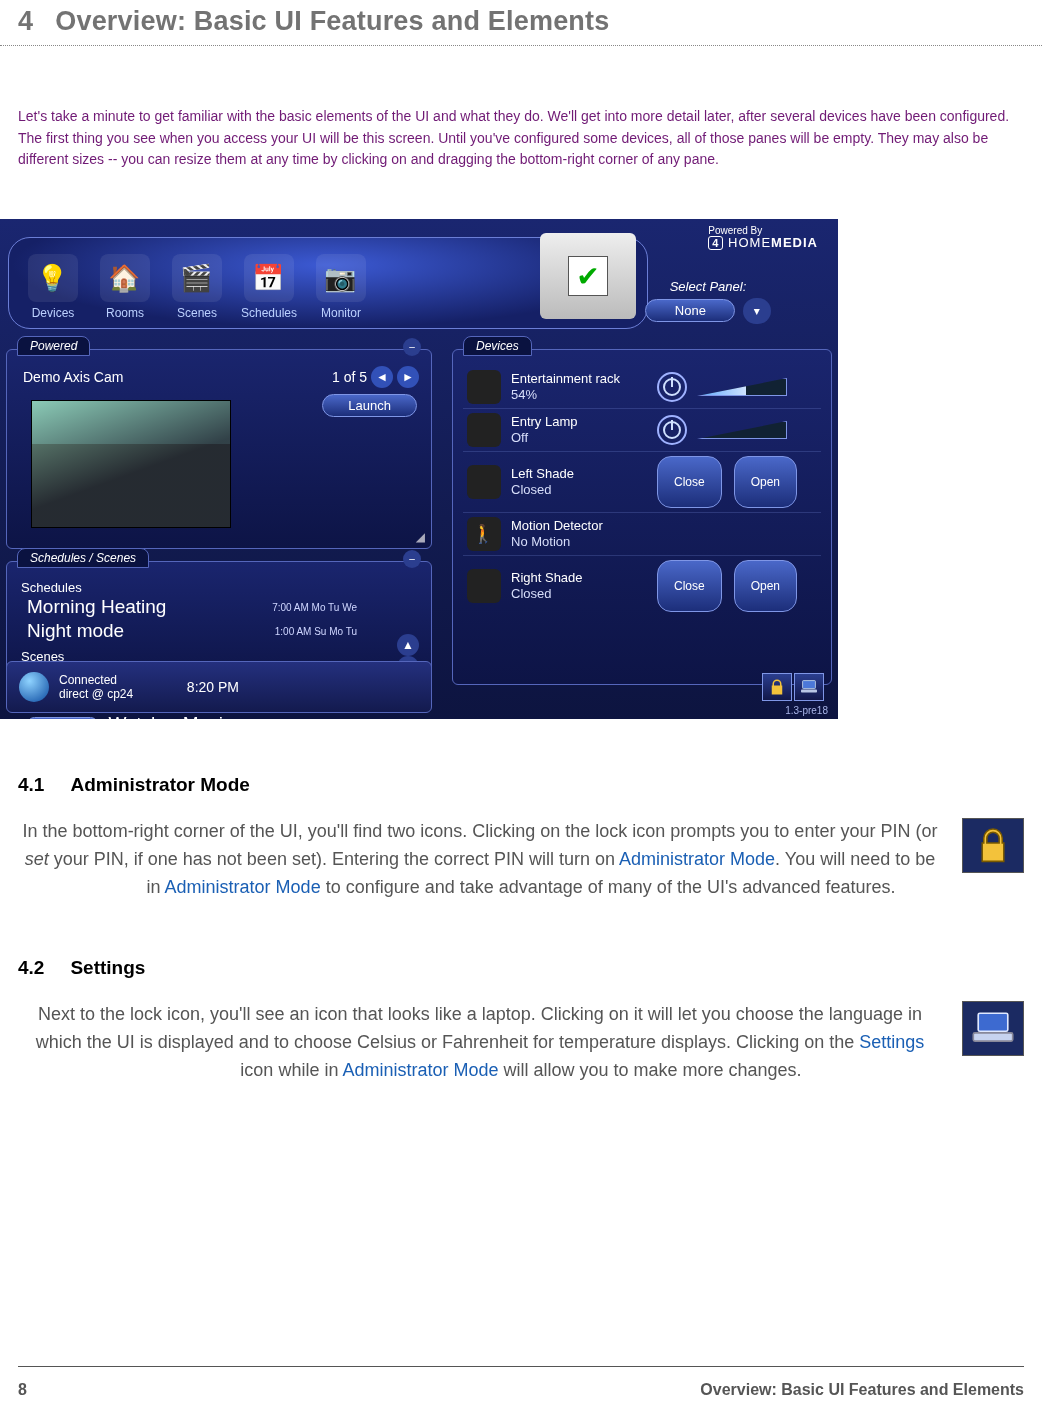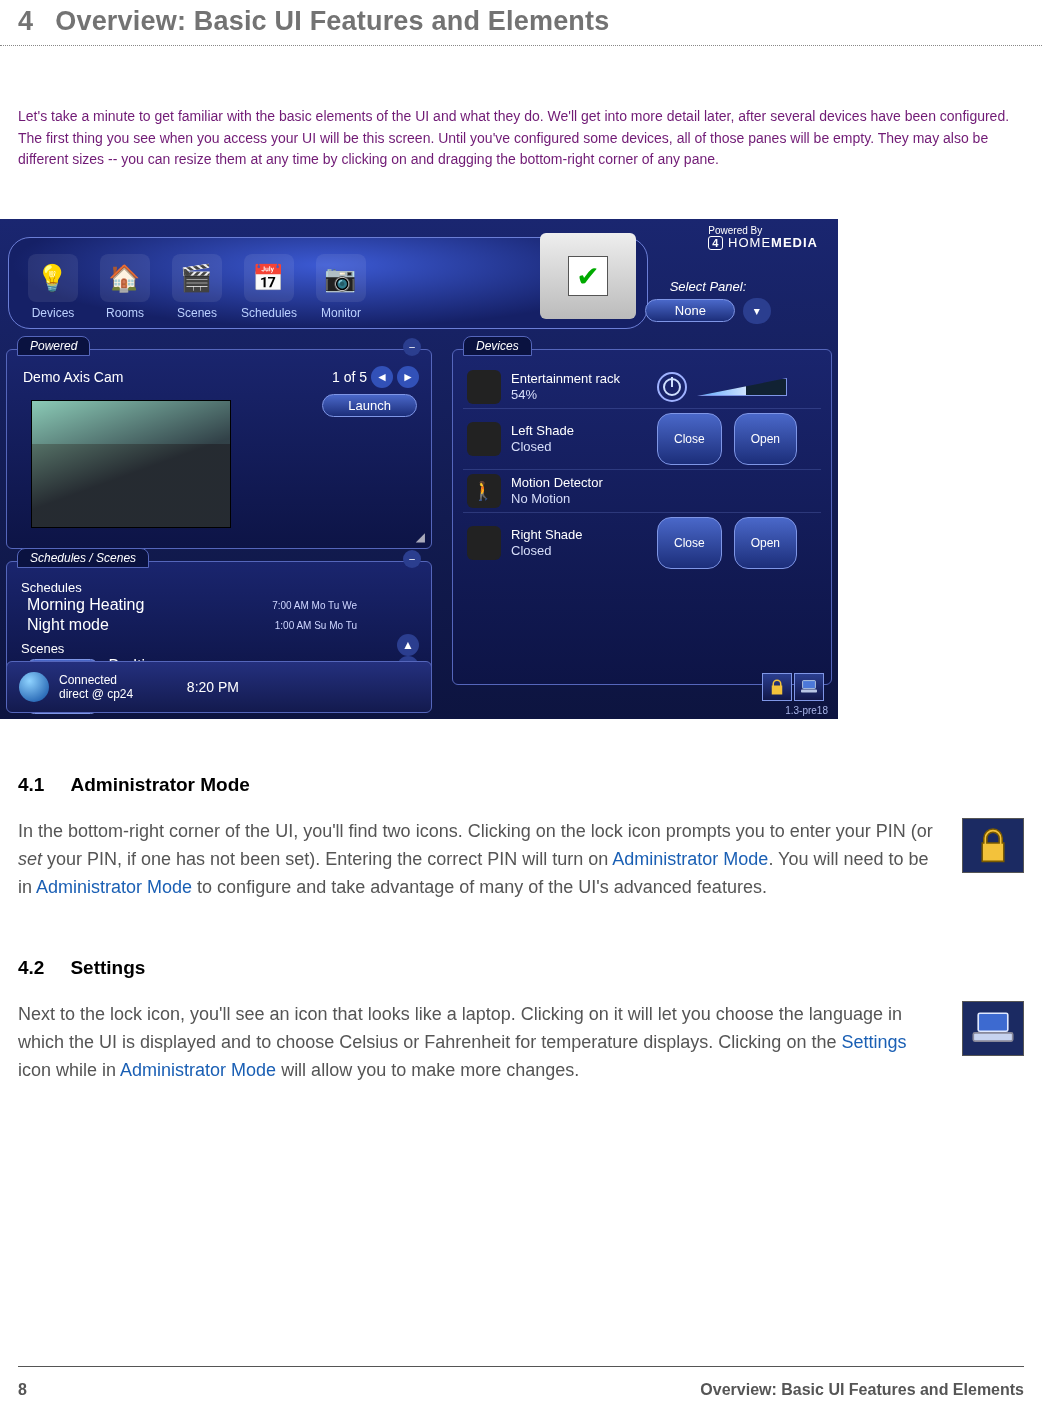--- a/index.html
+++ b/index.html
@@ -13,21 +13,21 @@
     padding: 0 18px;
   }
   .h1 { color: #737373; font-size: 27px; font-weight: 700; margin-top: 6px; margin-bottom: 8px; letter-spacing: 0.2px; }
   .h1 .num { margin-right: 22px; }
   .dotted-rule { border: none; border-top: 1px dotted #888; margin: 0 -18px 60px -18px; }
   p.body { font-size: 14px; line-height: 1.55; color: #701a75; }
   .intro { margin-bottom: 48px; }
   .h2 { color: #000000; font-size: 19px; font-weight: 700; margin-top: 55px; margin-bottom: 22px; }
   .h2 .num { margin-right: 26px; }
   .sec-wrap { overflow: hidden; }
-  .sec-text { font-size: 18px; line-height: 1.55; color: #555; }
+  .sec-text { font-size: 18px; line-height: 1.55; color: #555; text-align: center; }
   .sec-text .linkish { color: #1a5fb4; }
   .sec-text em { font-style: italic; }
   .right-icon { float: right; margin-left: 20px; width: 62px; height: 55px; background: #1b2a62; border: 1px solid #555; display:flex; align-items:center; justify-content:center; }
   .footer-rule { position:absolute; left:18px; right:18px; bottom:50px; border:none; border-top:1px solid #555; }
   .footer { position:absolute; left:18px; right:18px; bottom:18px; font-size:16px; font-weight:700; color:#555; display:flex; justify-content:space-between; }
 
   
   .shot {
     width: 838px; height: 500px;
     margin-left: -18px;
@@ -70,21 +70,21 @@
   .cam .thumb::after{content:""; position:absolute; inset:0; background:
      linear-gradient(160deg, rgba(120,200,170,.6), rgba(20,30,40,.8) 55%),
      linear-gradient(#a8cfc9 0 34%, #6c5f56 34% 100%);}
   .cam .grip { position:absolute; right:6px; bottom:4px; color:#aab; font-size:12px;}
 
   .sched { top:342px; left:6px; width:426px; height:124px;}
   .sched .in { padding:18px 14px 6px 14px;}
   .sched .lblh { font-size:13px;}
   .sched .srow { display:flex; align-items:center; gap:10px; padding:1px 0 1px 6px;}
   .sched .time { margin-left:auto; margin-right:60px; font-size:10px; color:#cfd6ff;}
-  .sched .name { font-size:16px;}
+  .sched .name { font-size:19px;}
   .sched .runpill { border-radius:11px; font-size:10px; padding:1px 10px; background:linear-gradient(#4a68c9,#1c2e7a); border:1px solid #7f96e6;}
   .sched .side { position:absolute; right:12px; width:22px; height:22px; border-radius:11px; background:#2b3e8f; display:flex; align-items:center; justify-content:center;}
   .sched .grip { position:absolute; right:6px; bottom:4px; color:#aab; font-size:12px;}
 
   .devs { top:130px; left:452px; width:380px; height:336px;}
   .devs .list { padding:16px 10px 0 10px;}
   .drow { display:flex; align-items:center; gap:10px; padding:4px 4px; border-top:1px solid rgba(120,140,220,.25);}
   .drow:first-child { border-top:none;}
   .drow .dic { width:34px; height:34px; border-radius:6px; background:#222; display:flex; align-items:center; justify-content:center; font-size:18px;}
   .bulbOn { background:radial-gradient(circle at 50% 35%, #ffe36b, #caa20a 60%, #3b2f04);}
@@ -200,20 +200,28 @@
     <div class="list">
       <div class="drow">
         <div class="dic bulbOn"></div>
         <div class="txt"><span>Entertainment rack</span><span class="st">54%</span></div>
         <div class="pwr"></div>
         <div class="slider">
             <div class="fill" style="width:54%"></div>
           </div>
       </div>
       <div class="drow">
+        <div class="dic bulbOff"></div>
+        <div class="txt"><span>Entry Lamp</span><span class="st">Off</span></div>
+        <div class="pwr"></div>
+        <div class="slider">
+            <div class="fill" style="width:0%"></div>
+          </div>
+      </div>
+      <div class="drow">
         <div class="dic blinds"></div>
         <div class="txt"><span>Left Shade</span><span class="st">Closed</span></div>
         <div class="oc">
             <span class="pill">Close</span>
             <span class="pill">Open</span>
           </div>
       </div>
       <div class="drow">
         <div class="dic motion">🚶</div>
         <div class="txt"><span>Motion Detector</span><span class="st">No Motion</span></div>

